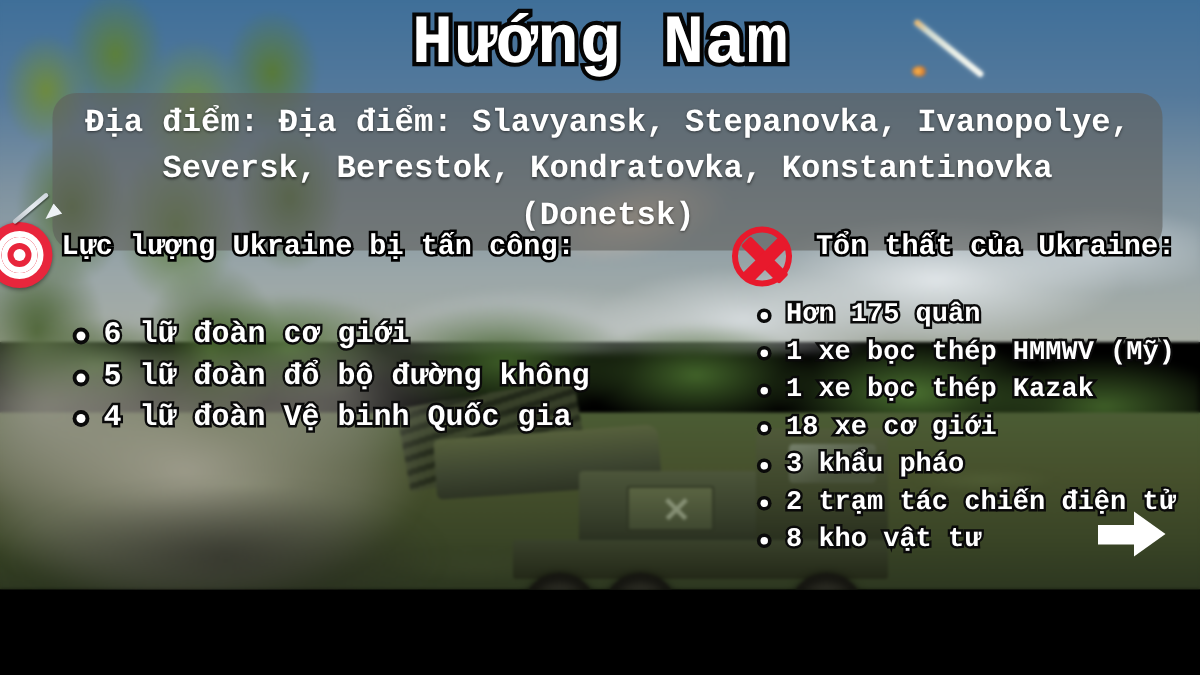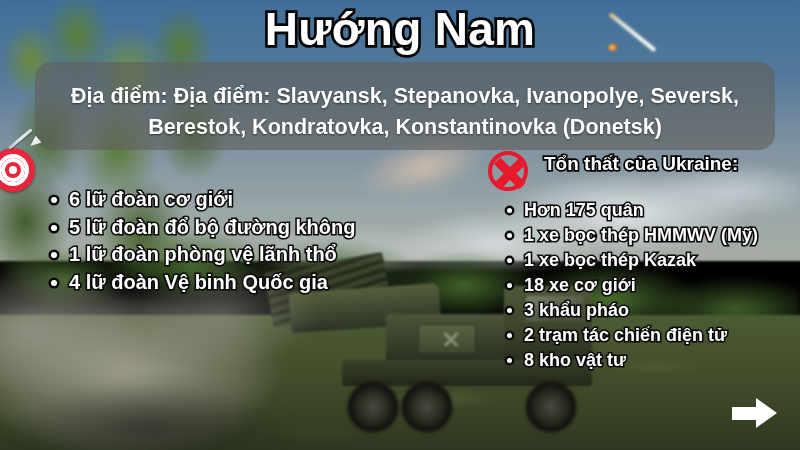--- a/index.html
+++ b/index.html
@@ -3,23 +3,23 @@
 <meta charset="utf-8">
 <style>
   html, body {
     margin: 0;
     padding: 0;
     background: #000;
   }
   #stage {
     position: relative;
     width: 800px;
-    height: 450px;
+    height: 393px;
     overflow: hidden;
-    font-family: Liberation Sans, sans-serif;
+    font-family: Liberation Mono, monospace;
     user-select: none;
   }
 
   
   .bg { position: absolute; inset: 0; }
 
   .sky {
     position: absolute;
     left: 0; top: 0; width: 100%; height: 58%;
     background:
@@ -221,21 +221,21 @@
     letter-spacing: .3px;
     -webkit-text-stroke: 5.5px #050505;
     paint-order: stroke fill;
     text-shadow: 0 2px 2px rgba(0,0,0,.45);
   }
 
   .subtitle-panel {
     position: absolute;
     left: 35px; top: 62px;
     width: 740px;
-    padding: 19px 10px 7px;
+    padding: 5px 10px 7px;
     box-sizing: border-box;
     background: rgba(96, 96, 92, .62);
     border-radius: 16px;
     text-align: center;
   }
   .subtitle-text {
     display: block;
     font-size: 21.5px;
     font-weight: 700;
     line-height: 31px;
@@ -449,24 +449,24 @@
       <div class="fletch"></div>
     </div>
 
     <div class="cross-icon">
       <div class="ring"></div>
       <div class="b1"></div>
       <div class="b2"></div>
     </div>
 
     <div class="col col-left">
+      <div class="col-head">Lực lượng Ukraine bị tấn công:</div>
       <ul class="items">
         <li>6 lữ đoàn cơ giới</li>
         <li>5 lữ đoàn đổ bộ đường không</li>
-        <li>1 lữ đoàn phòng vệ lãnh thổ</li>
         <li>4 lữ đoàn Vệ binh Quốc gia</li>
       </ul>
     </div>
 
     <div class="col col-right">
       <div class="col-head">Tổn thất của Ukraine:</div>
       <ul class="items">
         <li>Hơn 175 quân</li>
         <li>1 xe bọc thép HMMWV (Mỹ)</li>
         <li>1 xe bọc thép Kazak</li>

